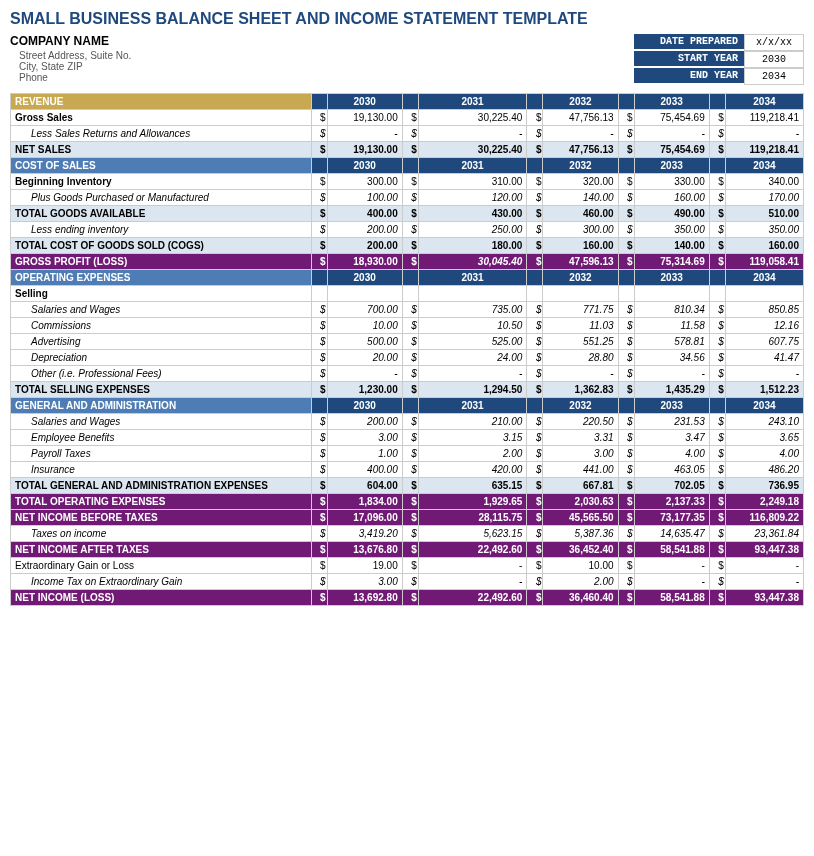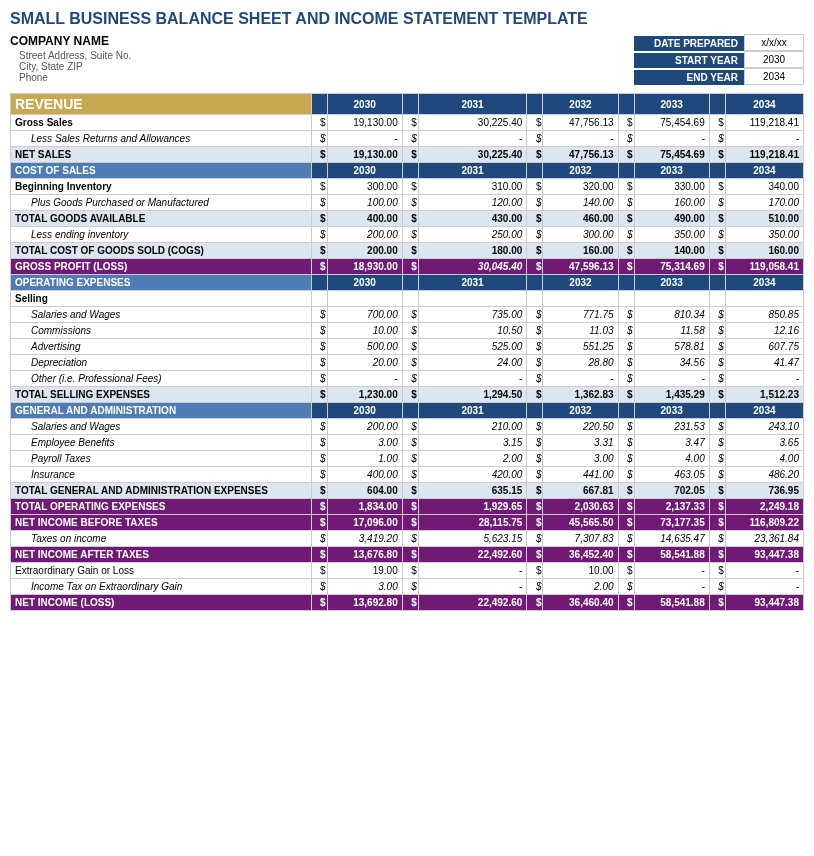--- a/index.html
+++ b/index.html
@@ -31,21 +31,22 @@
       align-items: flex-start;
       margin-bottom: 8px;
     }
     .date-block {
       display: flex;
       flex-direction: column;
       font-size: 10px;
     }
     .date-row {
       display: flex;
-      align-items: flex-end;
+      align-items: flex-start;
+      font-family: Liberation Mono, monospace;
     }
     .date-label {
       background: #1f497d;
       color: #fff;
       padding: 2px 6px;
       font-weight: bold;
       min-width: 110px;
       text-align: right;
     }
     .date-value {
@@ -67,21 +68,21 @@
     .section-header {
       background: #4e7cb5;
       color: #fff;
       font-weight: bold;
       font-size: 10px;
     }
     .section-header-gold {
       background: #c8a951;
       color: #fff;
       font-weight: bold;
-      font-size: 14px;
+      font-size: 10px;
     }
     .year-header {
       background: #1f497d;
       color: #fff;
       font-weight: bold;
       text-align: center;
     }
     .total-row {
       background: #dce6f1;
       font-weight: bold;
@@ -518,21 +519,21 @@
     <td class="num-col bold" style="color:#fff;text-align:right;">116,809.22</td>
   </tr>
 
   <tr class="italic-row">
     <td class="label-col indent italic">Taxes on income</td>
     <td class="currency-sym">$</td>
     <td class="num-col">3,419.20</td>
     <td class="currency-sym">$</td>
     <td class="num-col">5,623.15</td>
     <td class="currency-sym">$</td>
-    <td class="num-col">7,307.83</td>
+    <td class="num-col">5,387.36</td>
     <td class="currency-sym">$</td>
     <td class="num-col">14,635.47</td>
     <td class="currency-sym">$</td>
     <td class="num-col">23,361.84</td>
   </tr>
 
   <tr class="total-row-dark">
     <td class="label-col bold" style="color:#fff;">NET INCOME AFTER TAXES</td>
     <td class="currency-sym bold" style="color:#fff;">$</td>
     <td class="num-col bold" style="color:#fff;">13,676.80</td>

